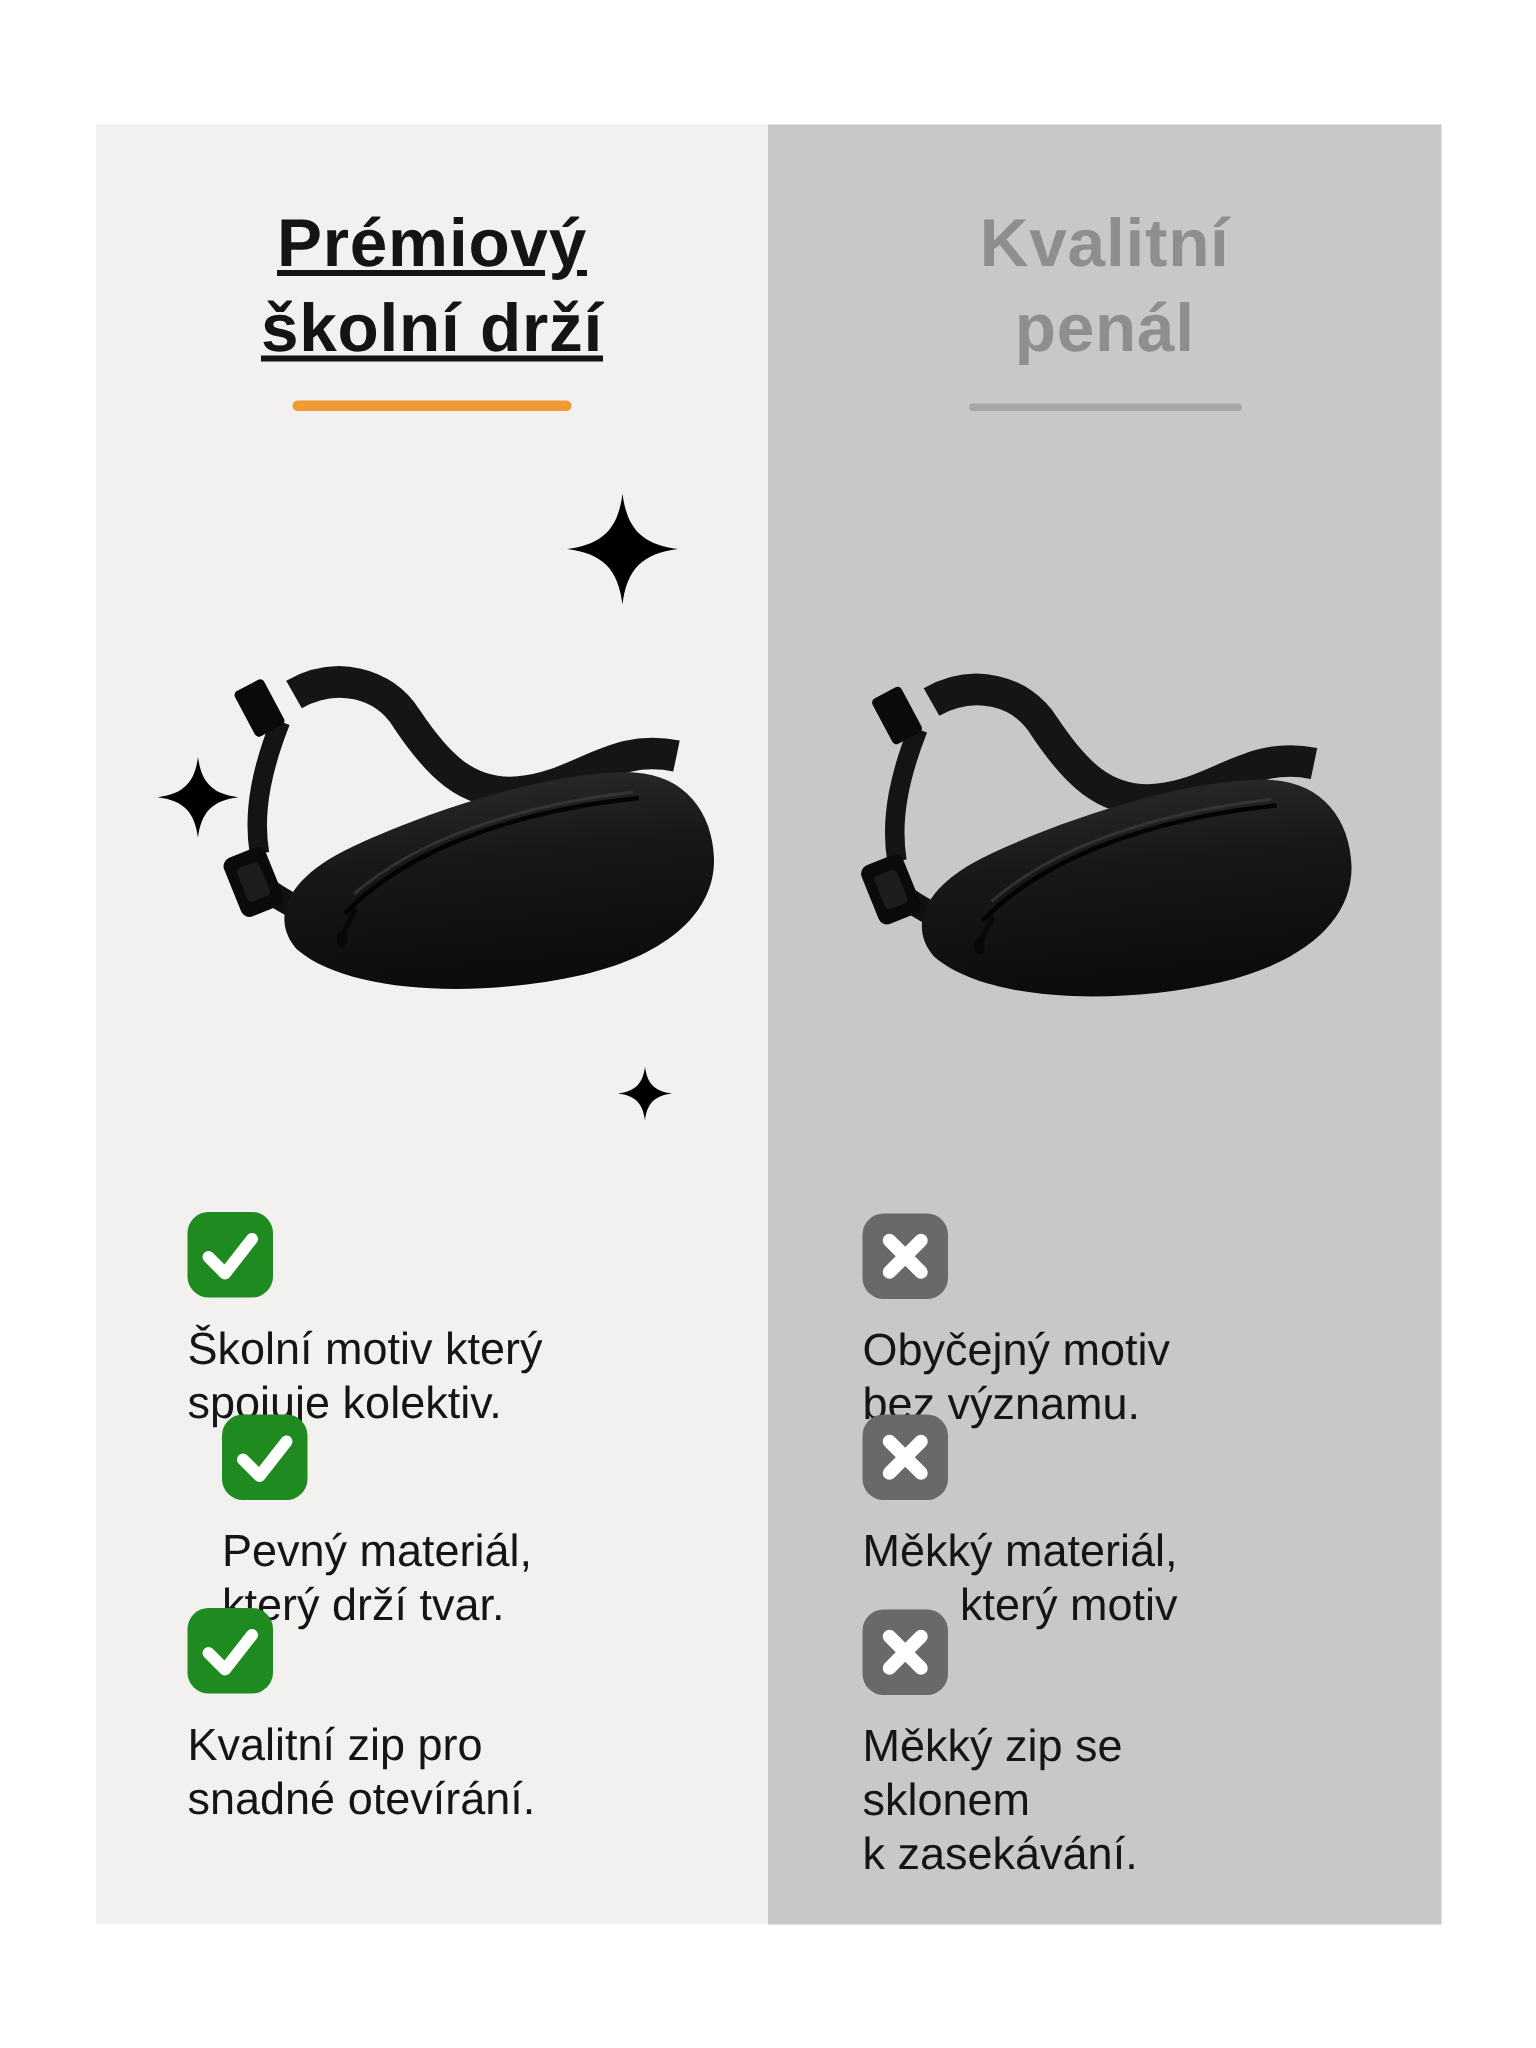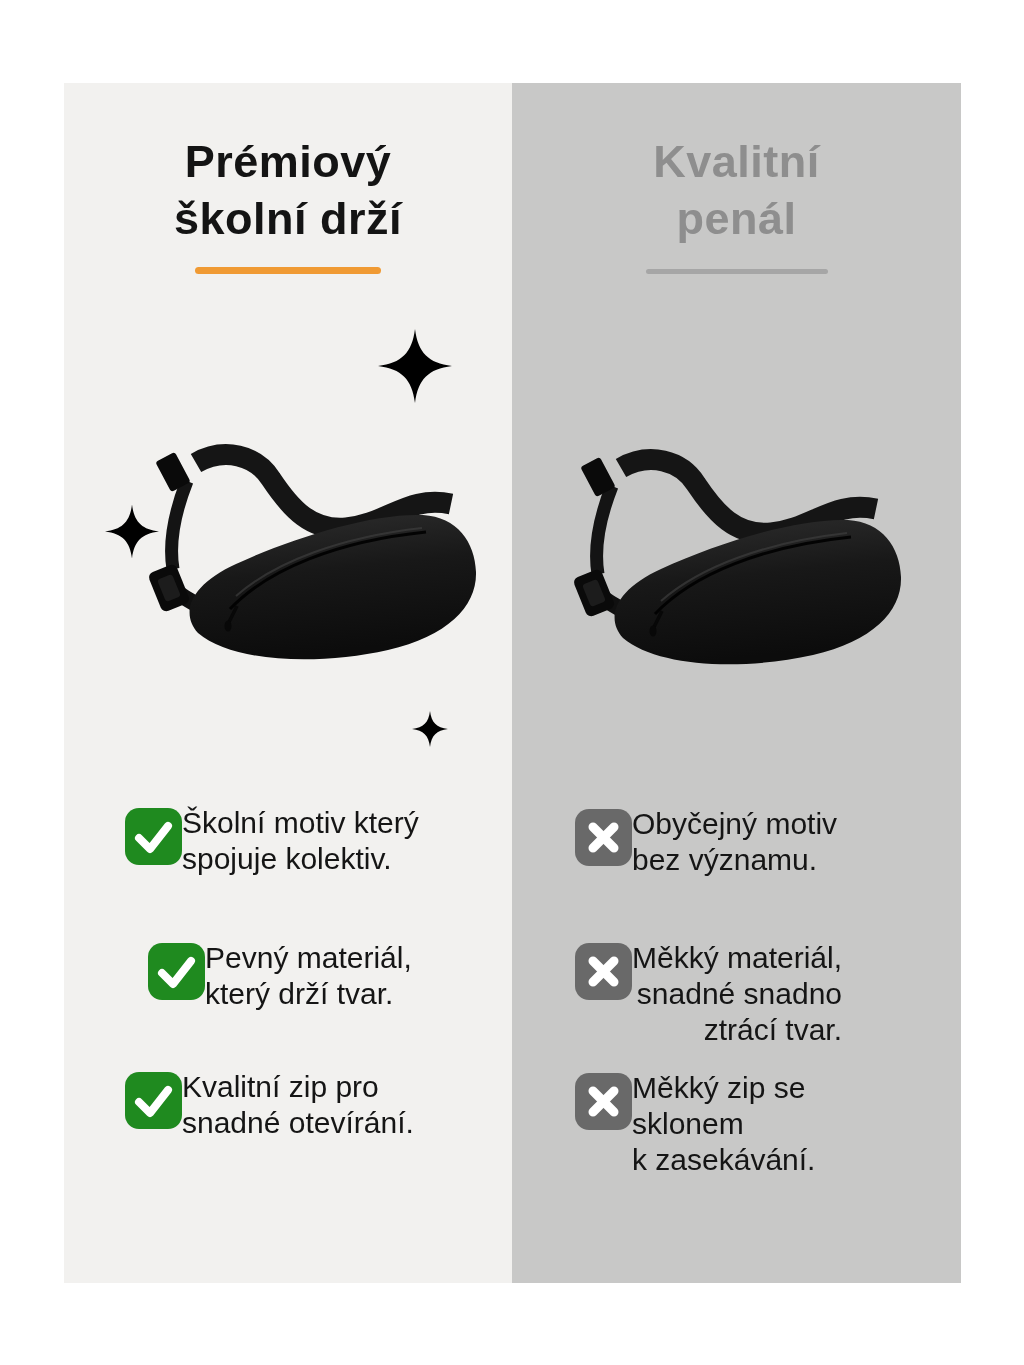--- a/index.html
+++ b/index.html
@@ -8,38 +8,38 @@
     font-family:"Liberation Sans",sans-serif;overflow:hidden;
   }
   .panel{position:absolute;top:83px;height:1200px;}
   .panel.left{left:64px;width:448px;background:var(--left-bg,#f2f1ef);}
   .panel.right{left:512px;width:449px;background:var(--right-bg,#c8c8c7);}
 
   .title{
     position:absolute;top:50px;left:0;width:100%;text-align:center;
     font-weight:bold;font-size:45px;line-height:57px;letter-spacing:.5px;
   }
-  .panel.left .title{color:var(--title-dark,#141414);}
+  .panel.left .title{color:var(--title-dark,#141414);text-decoration:underline;}
   .panel.right .title{color:var(--title-gray,#8e8e8e);}
 
   .underline{position:absolute;left:50%;transform:translateX(-50%);}
   .panel.left .underline{top:184px;width:186px;height:7px;border-radius:4px;background:var(--underline-orange,#f09a33);}
   .panel.right .underline{top:186px;width:182px;height:5px;border-radius:3px;background:var(--underline-gray,#a6a6a6);}
 
   .sparkle{position:absolute;}
   .sparkle svg{display:block;width:100%;height:100%;}
   .sparkle.big{left:314px;top:244px;width:74px;height:78px;}
   .sparkle.mid{left:41px;top:420px;width:54px;height:57px;}
   .sparkle.small{left:348px;top:627px;width:36px;height:38px;}
 
   .bag{position:absolute;width:340px;height:220px;overflow:visible;}
   .panel.left .bag{left:76px;top:362px;}
   .panel.right .bag{left:53px;top:367px;}
 
-  .row{position:absolute;display:flex;align-items:flex-start;}
+  .row{position:absolute;display:flex;gap:20px;align-items:flex-start;flex-direction:column;}
   .panel.left .row{left:61px;}
   .panel.right .row{left:63px;}
   .row.r1l{top:725px;} .row.r2l{top:860px;padding-left:23px;} .row.r3l{top:989px;}
   .row.r1r{top:726px;} .row.r2r{top:860px;text-align:right;} .row.r3r{top:990px;}
 
   .badge{width:57px;height:57px;border-radius:14px;flex:0 0 auto;
          display:flex;align-items:center;justify-content:center;}
   .badge.check{background:var(--check-green,#1f8a1f);}
   .badge.cross{background:var(--x-gray,#696969);}
   .badge svg{display:block;}
@@ -176,22 +176,21 @@
     </div>
 
     <div class="row r2r">
       <div class="badge cross">
         <svg width="57" height="57" viewBox="0 0 57 57">
             <use href="#crossMark"></use>
           </svg>
       </div>
       <div class="text">
         <div>Měkký materiál,</div>
-        <div>snadné snadno</div>
-        <div>ztrácí tvar.</div>
+        <div>který motiv</div>
       </div>
     </div>
 
     <div class="row r3r">
       <div class="badge cross">
         <svg width="57" height="57" viewBox="0 0 57 57">
             <use href="#crossMark"></use>
           </svg>
       </div>
       <div class="text">

